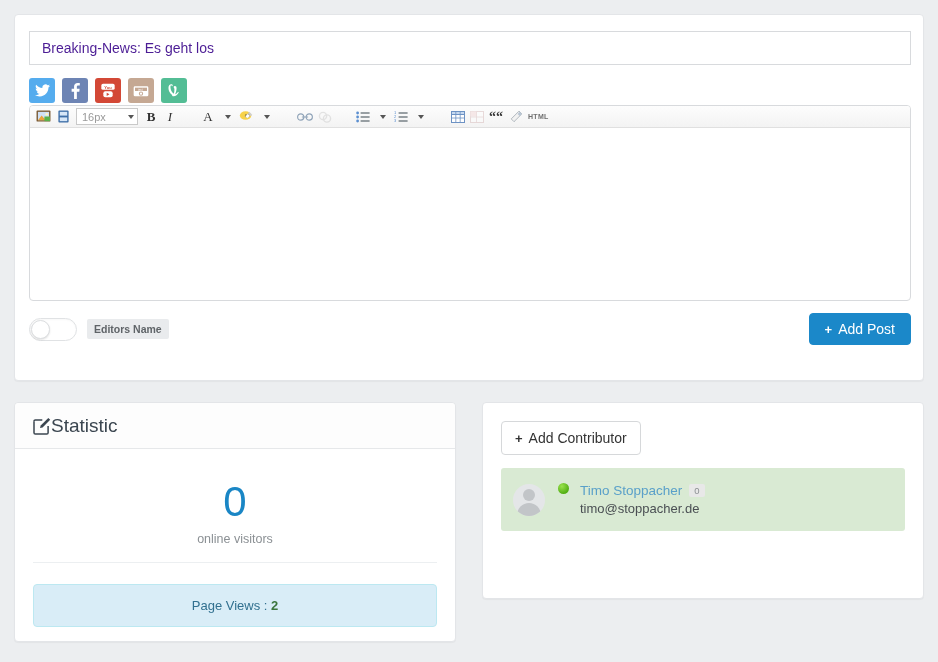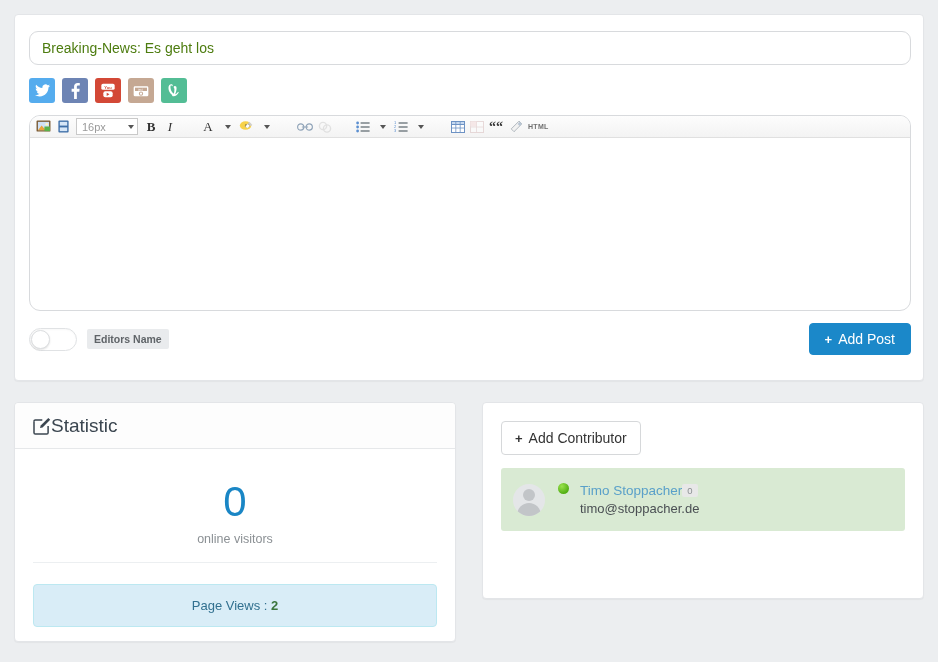--- a/index.html
+++ b/index.html
@@ -27,24 +27,24 @@
     left: 14px; top: 14px;
     width: 910px; height: 367px;
     padding: 16px 14px 14px 14px;
   }
 
   #title-input {
     display: block;
     width: 882px; height: 34px;
     padding: 6px 12px;
     border: 1px solid #d8dadd;
-    border-radius: 9px;
+    border-radius: 0;
     font-family: "Liberation Sans", sans-serif;
     font-size: 14px;
-    color: #4d7c0f;
+    color: #4c1d95;
     background: #fff;
     outline: none;
   }
 
   
   #social-row {
     margin-top: 13px;
     display: flex;
     gap: 7px;
   }
@@ -59,23 +59,23 @@
   }
   .social-btn svg { display:block; }
   .sb-twitter   { background: #55acee; }
   .sb-facebook  { background: #6d84b4; }
   .sb-youtube   { background: #d34836; }
   .sb-instagram { background: #c5a893; }
   .sb-vine      { background: #53bd95; }
 
   
   #editor-wrap {
-    margin-top: 12px;
+    margin-top: 2px;
     border: 1px solid #d8dadd;
-    border-radius: 11px;
+    border-radius: 4px;
     width: 882px;
     height: 196px;
     background: #fff;
     overflow: hidden;
   }
   #editor-toolbar {
     height: 22px;
     background: linear-gradient(#fdfdfd, #f3f3f3);
     border-bottom: 1px solid #e0e0e0;
     display: flex;
@@ -304,21 +304,21 @@
   .status-dot {
     width: 11px; height: 11px;
     border-radius: 50%;
     background: radial-gradient(circle at 35% 30%, #9ae24d, #53af14 70%);
     flex: none;
     margin: 0 6px 0 8px;
     align-self: flex-start;
     margin-top: 6px;
   }
   .editor-meta { display: flex; flex-direction: column; gap: 3px; }
-  .editor-name-row { display: flex; align-items: center; }
+  .editor-name-row { display: flex; align-items: center; gap: 7px; }
   .editor-name {
     color: #5aa0c9;
     font-size: 13.5px;
   }
   .editor-badge {
     background: #e8e8e8;
     color: #8b8f92;
     font-size: 9.5px;
     border-radius: 2px;
     padding: 1px 5px;

